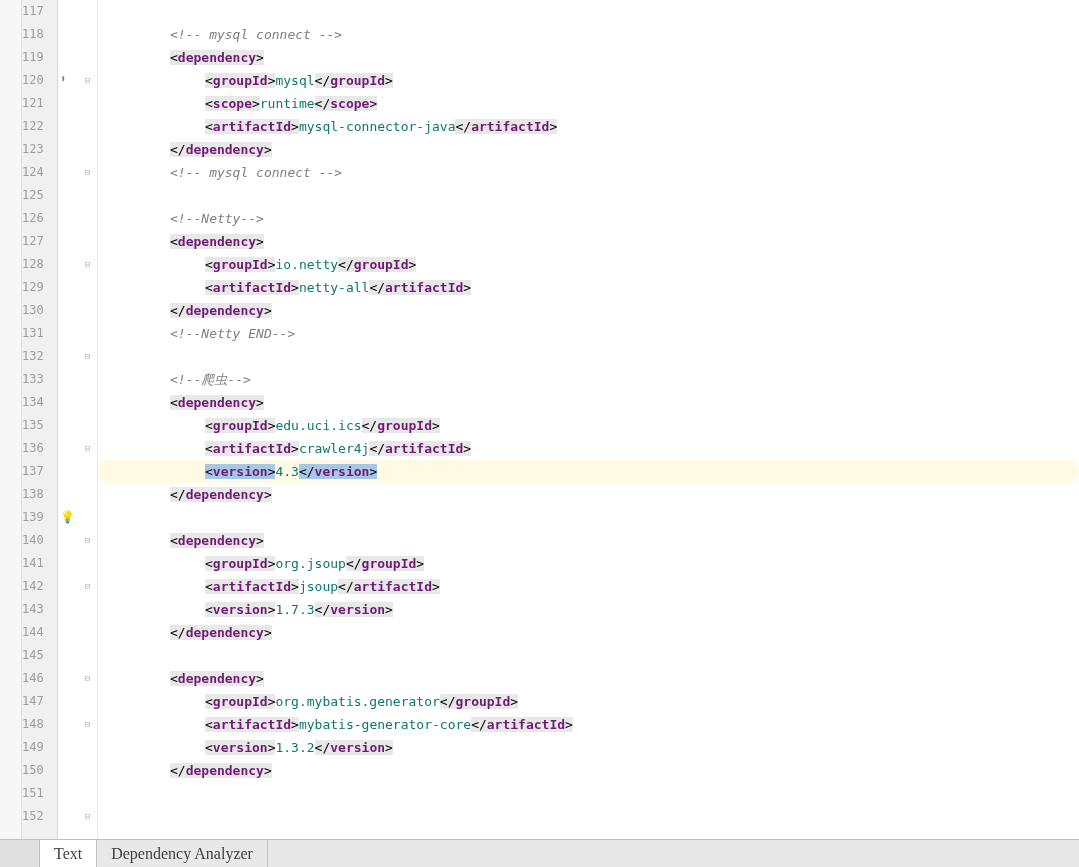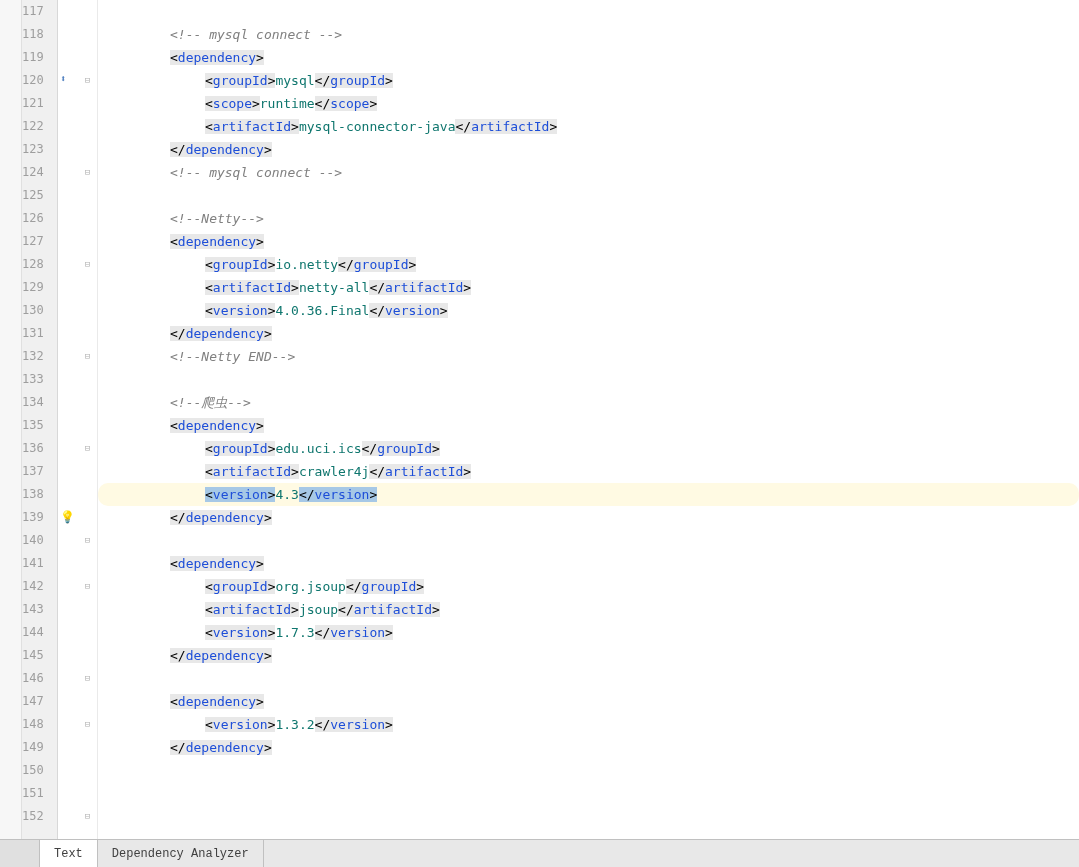--- a/index.html
+++ b/index.html
@@ -84,21 +84,21 @@
     line-height: 23px;
     white-space: pre;
     padding-left: 2px;
   }
   .code-line.current {
     background: #fffae3;
     border-radius: 10px;
   }
   .bg-tag { background: #e8e8e8; }
   .c-bracket { color: #000000; }
-  .c-tag { color: #1d4ed8; font-weight: normal; margin-top: 43px; }
+  .c-tag { color: #701a75; font-weight: bold; margin-top: 43px; }
   .c-text { color: #0f766e; }
   .c-comment { color: #808080; font-style: italic; }
   .sel { background: #a6c8e6; }
   .indent1 { display: inline-block; width: 70px; }
   .indent2 { display: inline-block; width: 105px; }
   .tabs-bar {
     height: 28px;
     background: #e8e8e8;
     border-top: 1px solid #c0c0c0;
     display: flex;
@@ -107,25 +107,25 @@
   .tabs-left {
     width: 40px;
     background: #e0e0e0;
     height: 100%;
     border-right: 1px solid #c0c0c0;
   }
   .tab {
     padding: 0 14px;
     height: 100%;
     line-height: 28px;
-    font-size: 12px;
+    font-size: 16px;
     color: #404040;
     border-right: 1px solid #c0c0c0;
     cursor: pointer;
-    font-family: Liberation Mono, monospace;
+    font-family: Liberation Serif, serif;
   }
   .tab.active {
     background: #ffffff;
   }
 </style>
 </head>
 <body>
 
 <div class="editor-container">
   <div class="editor-area">
@@ -196,38 +196,39 @@
       <div class="code-line"><span class="indent2"></span><span class="bg-tag"><span class="c-bracket">&lt;</span><span class="c-tag">groupId</span><span class="c-bracket">&gt;</span></span><span class="c-text">mysql</span><span class="bg-tag"><span class="c-bracket">&lt;/</span><span class="c-tag">groupId</span><span class="c-bracket">&gt;</span></span></div>
       <div class="code-line"><span class="indent2"></span><span class="bg-tag"><span class="c-bracket">&lt;</span><span class="c-tag">scope</span><span class="c-bracket">&gt;</span></span><span class="c-text">runtime</span><span class="bg-tag"><span class="c-bracket">&lt;/</span><span class="c-tag">scope</span><span class="c-bracket">&gt;</span></span></div>
       <div class="code-line"><span class="indent2"></span><span class="bg-tag"><span class="c-bracket">&lt;</span><span class="c-tag">artifactId</span><span class="c-bracket">&gt;</span></span><span class="c-text">mysql-connector-java</span><span class="bg-tag"><span class="c-bracket">&lt;/</span><span class="c-tag">artifactId</span><span class="c-bracket">&gt;</span></span></div>
       <div class="code-line"><span class="indent1"></span><span class="bg-tag"><span class="c-bracket">&lt;/</span><span class="c-tag">dependency</span><span class="c-bracket">&gt;</span></span></div>
       <div class="code-line"><span class="indent1"></span><span class="c-comment">&lt;!-- mysql connect --&gt;</span></div>
       <div class="code-line"></div>
       <div class="code-line"><span class="indent1"></span><span class="c-comment">&lt;!--Netty--&gt;</span></div>
       <div class="code-line"><span class="indent1"></span><span class="bg-tag"><span class="c-bracket">&lt;</span><span class="c-tag">dependency</span><span class="c-bracket">&gt;</span></span></div>
       <div class="code-line"><span class="indent2"></span><span class="bg-tag"><span class="c-bracket">&lt;</span><span class="c-tag">groupId</span><span class="c-bracket">&gt;</span></span><span class="c-text">io.netty</span><span class="bg-tag"><span class="c-bracket">&lt;/</span><span class="c-tag">groupId</span><span class="c-bracket">&gt;</span></span></div>
       <div class="code-line"><span class="indent2"></span><span class="bg-tag"><span class="c-bracket">&lt;</span><span class="c-tag">artifactId</span><span class="c-bracket">&gt;</span></span><span class="c-text">netty-all</span><span class="bg-tag"><span class="c-bracket">&lt;/</span><span class="c-tag">artifactId</span><span class="c-bracket">&gt;</span></span></div>
-      <div class="code-line"><span class="indent2"></span><span class="bg-tag"><span class="c-bracket">&lt;</span><span class="c-tag">version</span><span class="c-bracket">&gt;</span></span><span class="c-text">4.0.36.Final</span><span class="bg-tag"><span class="c-bracket">&lt;/</span><span class="c-tag">version</span><span class="c-bracket">&gt;</span></span></div>
       <div class="code-line"><span class="indent1"></span><span class="bg-tag"><span class="c-bracket">&lt;/</span><span class="c-tag">dependency</span><span class="c-bracket">&gt;</span></span></div>
       <div class="code-line"><span class="indent1"></span><span class="c-comment">&lt;!--Netty END--&gt;</span></div>
       <div class="code-line"></div>
       <div class="code-line"><span class="indent1"></span><span class="c-comment">&lt;!--爬虫--&gt;</span></div>
       <div class="code-line"><span class="indent1"></span><span class="bg-tag"><span class="c-bracket">&lt;</span><span class="c-tag">dependency</span><span class="c-bracket">&gt;</span></span></div>
       <div class="code-line"><span class="indent2"></span><span class="bg-tag"><span class="c-bracket">&lt;</span><span class="c-tag">groupId</span><span class="c-bracket">&gt;</span></span><span class="c-text">edu.uci.ics</span><span class="bg-tag"><span class="c-bracket">&lt;/</span><span class="c-tag">groupId</span><span class="c-bracket">&gt;</span></span></div>
       <div class="code-line"><span class="indent2"></span><span class="bg-tag"><span class="c-bracket">&lt;</span><span class="c-tag">artifactId</span><span class="c-bracket">&gt;</span></span><span class="c-text">crawler4j</span><span class="bg-tag"><span class="c-bracket">&lt;/</span><span class="c-tag">artifactId</span><span class="c-bracket">&gt;</span></span></div>
       <div class="code-line current"><span class="indent2"></span><span class="sel"><span class="c-bracket">&lt;</span><span class="c-tag">version</span><span class="c-bracket">&gt;</span></span><span class="c-text">4.3</span><span class="sel"><span class="c-bracket">&lt;/</span><span class="c-tag">version</span><span class="c-bracket">&gt;</span></span></div>
       <div class="code-line"><span class="indent1"></span><span class="bg-tag"><span class="c-bracket">&lt;/</span><span class="c-tag">dependency</span><span class="c-bracket">&gt;</span></span></div>
       <div class="code-line"></div>
       <div class="code-line"><span class="indent1"></span><span class="bg-tag"><span class="c-bracket">&lt;</span><span class="c-tag">dependency</span><span class="c-bracket">&gt;</span></span></div>
       <div class="code-line"><span class="indent2"></span><span class="bg-tag"><span class="c-bracket">&lt;</span><span class="c-tag">groupId</span><span class="c-bracket">&gt;</span></span><span class="c-text">org.jsoup</span><span class="bg-tag"><span class="c-bracket">&lt;/</span><span class="c-tag">groupId</span><span class="c-bracket">&gt;</span></span></div>
       <div class="code-line"><span class="indent2"></span><span class="bg-tag"><span class="c-bracket">&lt;</span><span class="c-tag">artifactId</span><span class="c-bracket">&gt;</span></span><span class="c-text">jsoup</span><span class="bg-tag"><span class="c-bracket">&lt;/</span><span class="c-tag">artifactId</span><span class="c-bracket">&gt;</span></span></div>
       <div class="code-line"><span class="indent2"></span><span class="bg-tag"><span class="c-bracket">&lt;</span><span class="c-tag">version</span><span class="c-bracket">&gt;</span></span><span class="c-text">1.7.3</span><span class="bg-tag"><span class="c-bracket">&lt;/</span><span class="c-tag">version</span><span class="c-bracket">&gt;</span></span></div>
       <div class="code-line"><span class="indent1"></span><span class="bg-tag"><span class="c-bracket">&lt;/</span><span class="c-tag">dependency</span><span class="c-bracket">&gt;</span></span></div>
       <div class="code-line"></div>
       <div class="code-line"><span class="indent1"></span><span class="bg-tag"><span class="c-bracket">&lt;</span><span class="c-tag">dependency</span><span class="c-bracket">&gt;</span></span></div>
+      <div class="code-line"><span class="indent2"></span><span class="bg-tag"><span class="c-bracket">&lt;</span><span class="c-tag">groupId</span><span class="c-bracket">&gt;</span></span><span class="c-text">org.mybatis.generator</span><span class="bg-tag"><span class="c-bracket">&lt;/</span><span class="c-tag">groupId</span><span class="c-bracket">&gt;</span></span></div>
+      <div class="code-line"><span class="indent2"></span><span class="bg-tag"><span class="c-bracket">&lt;</span><span class="c-tag">artifactId</span><span class="c-bracket">&gt;</span></span><span class="c-text">mybatis-generator-core</span><span class="bg-tag"><span class="c-bracket">&lt;/</span><span class="c-tag">artifactId</span><span class="c-bracket">&gt;</span></span></div>
       <div class="code-line"><span class="indent2"></span><span class="bg-tag"><span class="c-bracket">&lt;</span><span class="c-tag">version</span><span class="c-bracket">&gt;</span></span><span class="c-text">1.3.2</span><span class="bg-tag"><span class="c-bracket">&lt;/</span><span class="c-tag">version</span><span class="c-bracket">&gt;</span></span></div>
       <div class="code-line"><span class="indent1"></span><span class="bg-tag"><span class="c-bracket">&lt;/</span><span class="c-tag">dependency</span><span class="c-bracket">&gt;</span></span></div>
 
     </div>
   </div>
 
   <div class="tabs-bar">
     <div class="tabs-left"></div>
     <div class="tab active">Text</div>
     <div class="tab">Dependency Analyzer</div>

